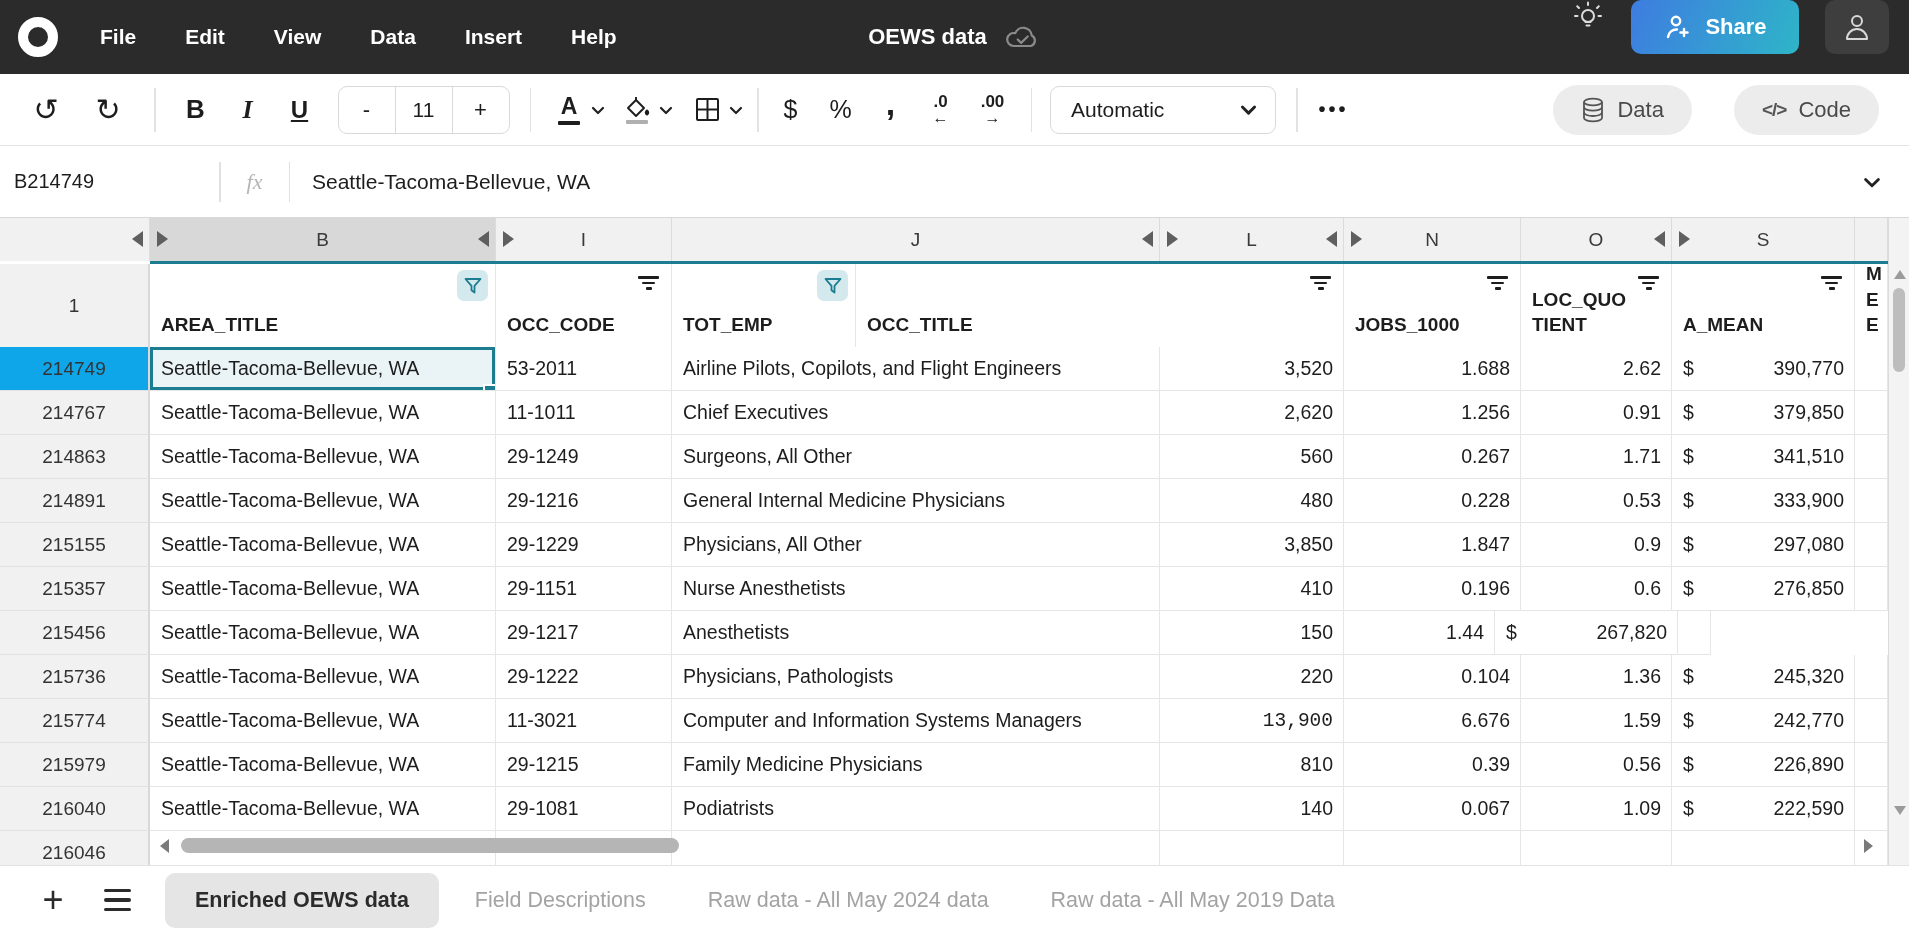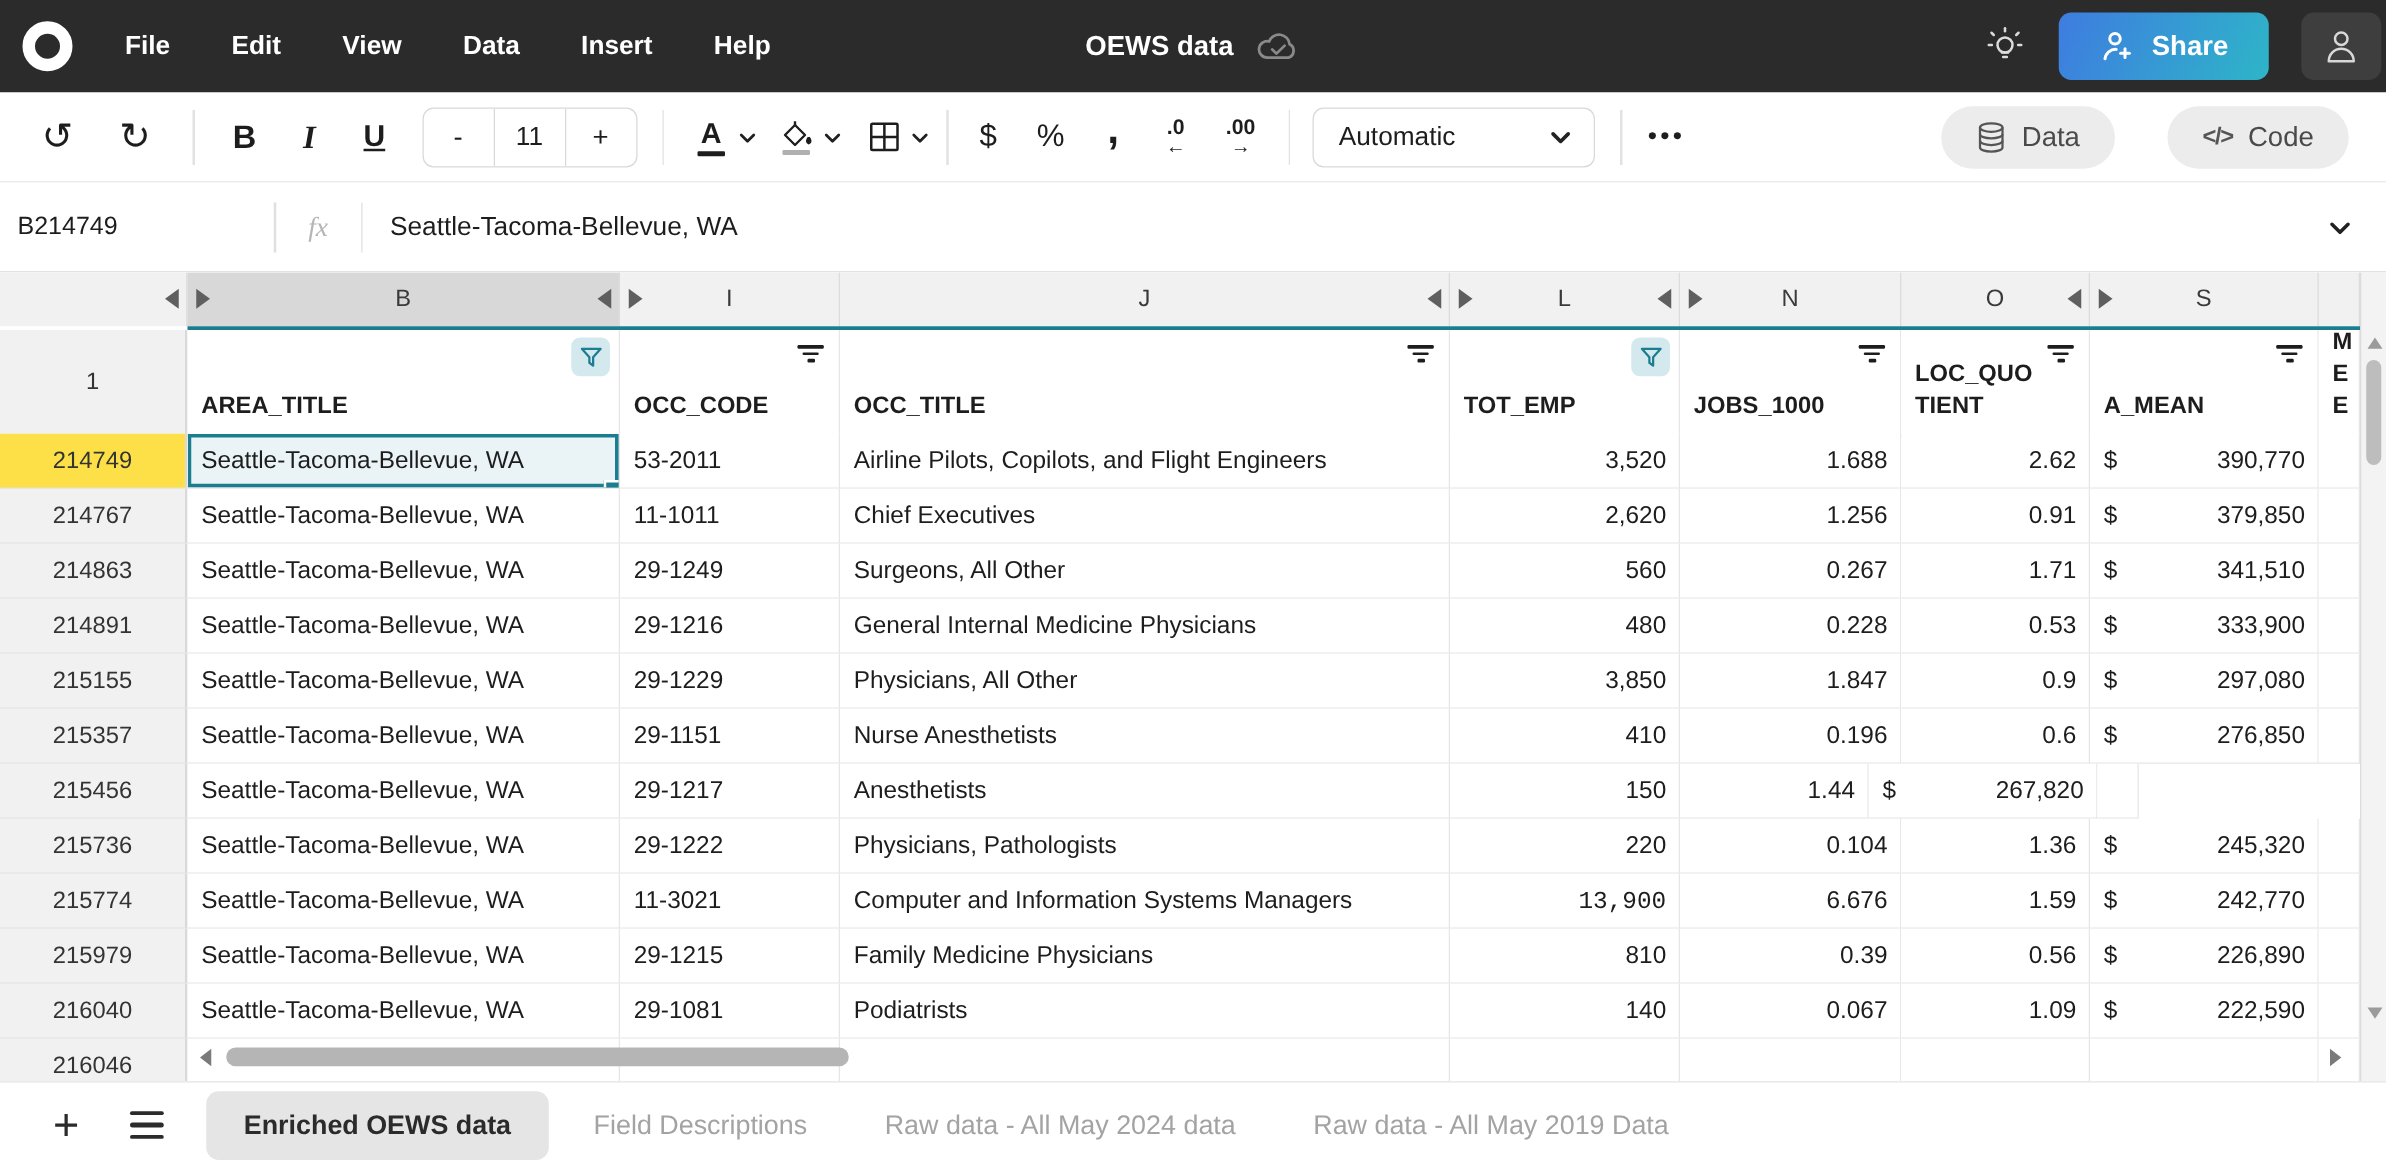--- a/index.html
+++ b/index.html
@@ -14,21 +14,21 @@
   
   .topbar{position:absolute;top:0;left:0;width:100%;height:74px;background:var(--topbar);display:flex;align-items:center;}
   .logo{position:relative;width:40px;height:40px;margin-left:18px;border-radius:50%;border:10px solid #fff;flex:none;overflow:hidden;}
   .logo:before,.logo:after{content:"";position:absolute;width:26px;height:7px;background:var(--topbar);transform:rotate(28deg);}
   .logo:before{top:-5px;right:-10px;}
   .logo:after{bottom:-5px;left:-10px;}
   .menu{display:flex;gap:49px;margin-left:42px;}
   .menu-item{color:#fff;font-size:21px;font-weight:600;cursor:default;}
   .doc-title-wrap{position:absolute;left:50%;top:0;height:74px;transform:translateX(-50%);display:flex;align-items:center;gap:18px;}
   .doc-title{color:#fff;font-size:22px;font-weight:700;}
-  .topbar-right{position:absolute;right:0;top:0;height:74px;display:flex;align-items:center;gap:26px;padding-right:4px;}
+  .topbar-right{position:absolute;right:0;top:0;height:74px;display:flex;gap:26px;padding-right:20px;}
   .bulb{width:34px;height:34px;}
   .share-btn{display:flex;align-items:center;justify-content:center;gap:12px;width:168px;height:54px;border-radius:10px;
     background:linear-gradient(115deg,#3e7ce0 0%,#2eb5c8 100%);color:#fff;font-size:22px;font-weight:700;}
   .avatar-btn{width:64px;height:54px;border-radius:10px;background:#3e3e3e;display:flex;align-items:center;justify-content:center;}
 
   
   .toolbar{position:absolute;top:74px;left:0;width:100%;height:72px;background:#fff;border-bottom:1.5px solid #e3e3e3;
     display:flex;align-items:center;padding:0 30px 0 24px;}
   .tb{height:46px;min-width:44px;display:flex;align-items:center;justify-content:center;border-radius:8px;flex:none;}
   .vdiv{width:1.5px;height:44px;background:#e2e2e2;flex:none;}
@@ -87,21 +87,21 @@
     display:flex;align-items:center;justify-content:center;}
   .ficon-lines{position:absolute;top:12px;right:12px;display:flex;flex-direction:column;align-items:center;gap:3px;}
   .ficon-lines i{display:block;height:2.6px;background:#1d1d1d;border-radius:1px;}
   .ficon-lines i:nth-child(1){width:21px;}
   .ficon-lines i:nth-child(2){width:13px;}
   .ficon-lines i:nth-child(3){width:6px;}
   .rows{position:absolute;top:129px;left:0;}
   .grow{display:flex;height:44px;}
   .gcell{width:150px;background:var(--gutter);border-right:2px solid #d9d9d9;border-bottom:1.5px solid #e1e1e1;
     display:flex;align-items:center;justify-content:center;font-size:19px;color:#333;flex:none;}
-  .gcell.gsel{background:#fde047;}
+  .gcell.gsel{background:#0ea5e9;}
   .cell{position:relative;border-right:1.5px solid var(--gridline);border-bottom:1.5px solid var(--gridline);
     display:flex;align-items:center;padding:0 10px 0 11px;font-size:19.5px;white-space:nowrap;overflow:hidden;flex:none;background:#fff;}
   .cell.a-right{justify-content:flex-end;}
   .cell.a-currency{justify-content:space-between;}
   .cell.sel{background:var(--sel-bg);box-shadow:inset 0 0 0 3px var(--accent);z-index:2;}
   .handle{position:absolute;right:-2px;bottom:-8px;width:14px;height:14px;background:var(--accent);border:2.5px solid #fff;z-index:3;}
   .cell .cur{padding-right:2px;}
 
   
   .vscroll{position:absolute;top:0;right:0;width:21px;height:647px;background:#f3f3f3;border-left:1.5px solid #dcdcdc;}
@@ -348,34 +348,34 @@
           </div>
         </div>
         <div class="hcell" style="width: 176px;">
           <div class="hlabel">OCC_CODE</div>
           <div class="ficon-lines">
             <i></i>
             <i></i>
             <i></i>
           </div>
         </div>
-        <div class="hcell" style="width: 488px;">
-          <div class="hlabel">OCC_TITLE</div>
-          <div class="ficon-lines">
-            <i></i>
-            <i></i>
-            <i></i>
-          </div>
-        </div>
         <div class="hcell" style="width: 184px;">
           <div class="hlabel">TOT_EMP</div>
           <div class="ficon-active">
             <svg width="20" height="20" viewBox="0 0 20 20">
               <path d="M2.5 3 H17.5 L11.5 9.8 V16.5 L8.5 14.2 V9.8 Z" fill="none" stroke="#1c7d90" stroke-width="1.8" stroke-linejoin="round"></path>
             </svg>
+          </div>
+        </div>
+        <div class="hcell" style="width: 488px;">
+          <div class="hlabel">OCC_TITLE</div>
+          <div class="ficon-lines">
+            <i></i>
+            <i></i>
+            <i></i>
           </div>
         </div>
         <div class="hcell" style="width: 177px;">
           <div class="hlabel">JOBS_1000</div>
           <div class="ficon-lines">
             <i></i>
             <i></i>
             <i></i>
           </div>
         </div>

